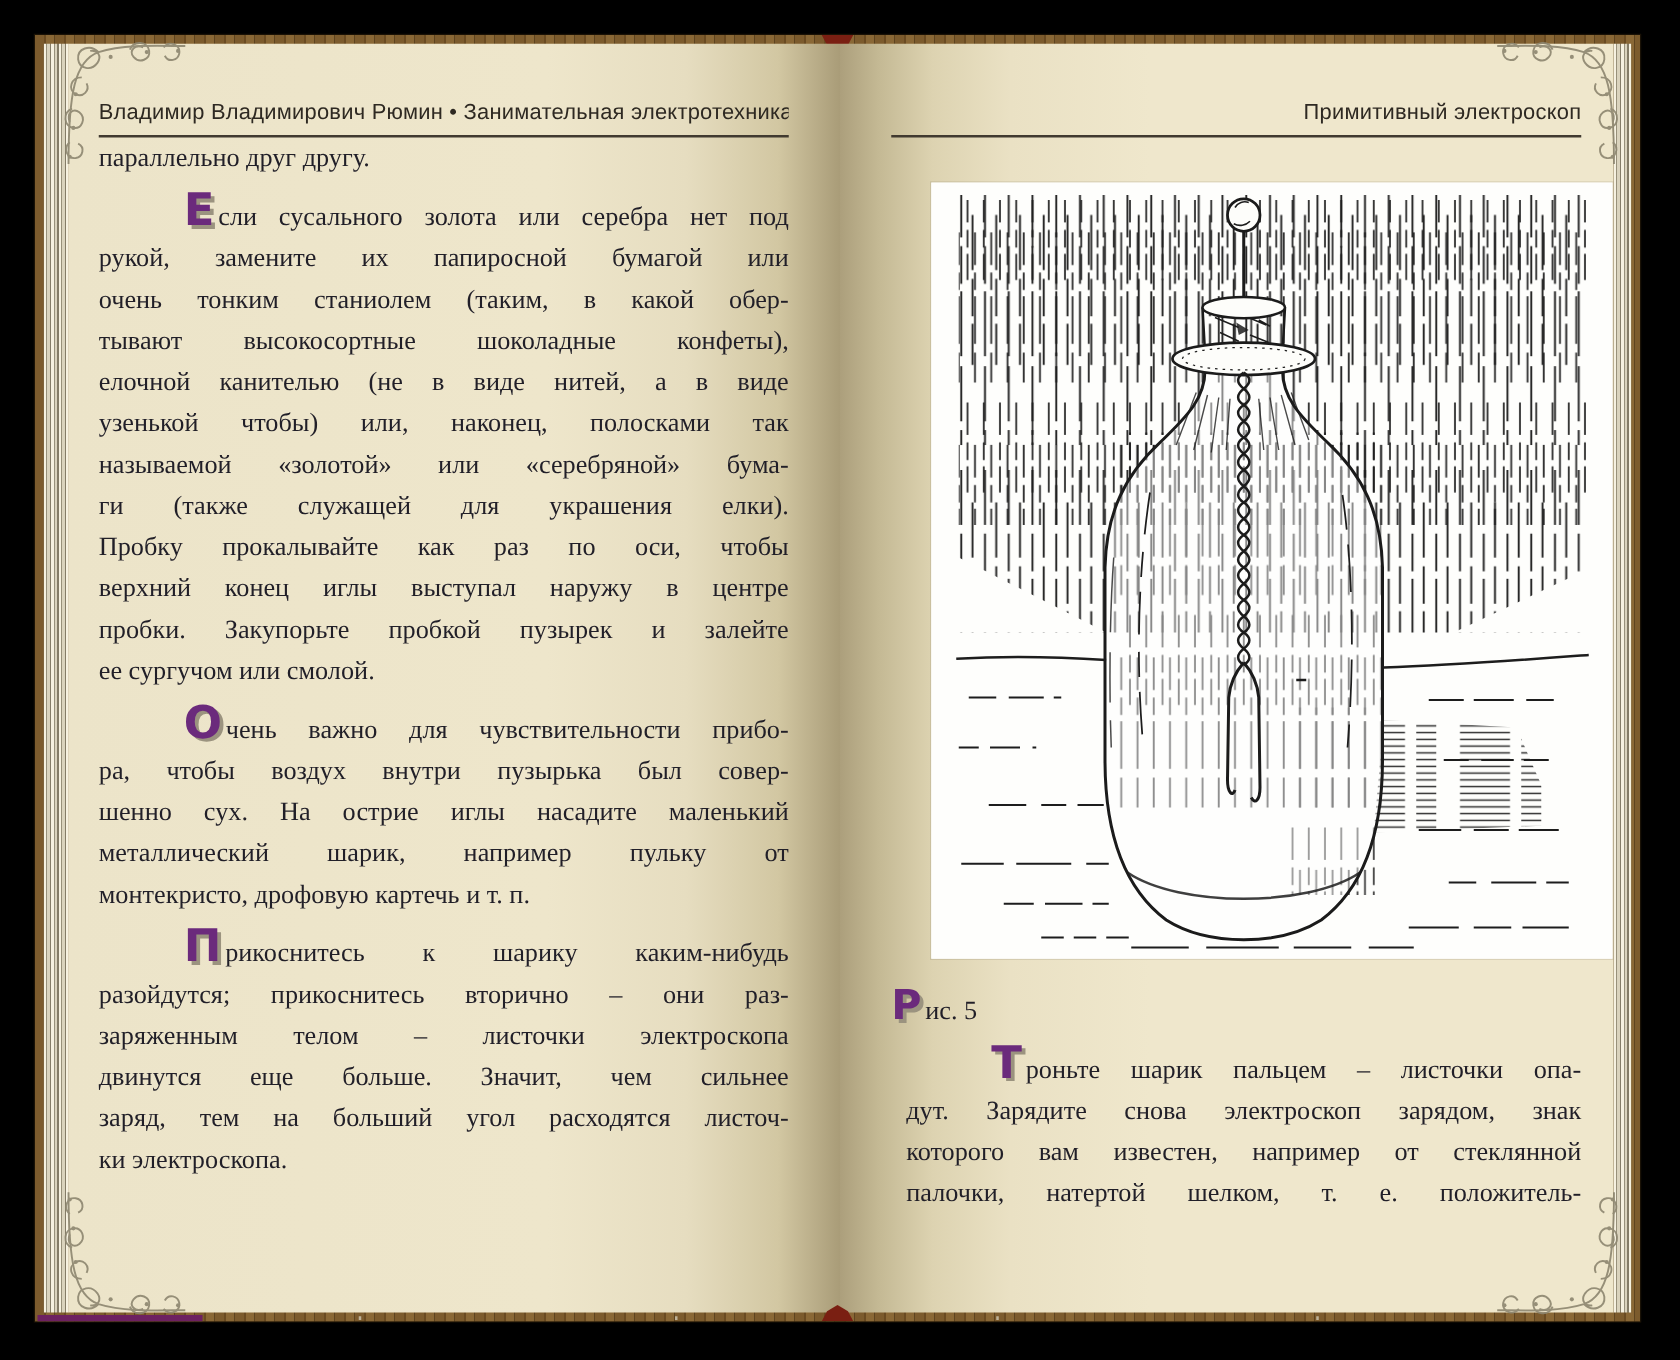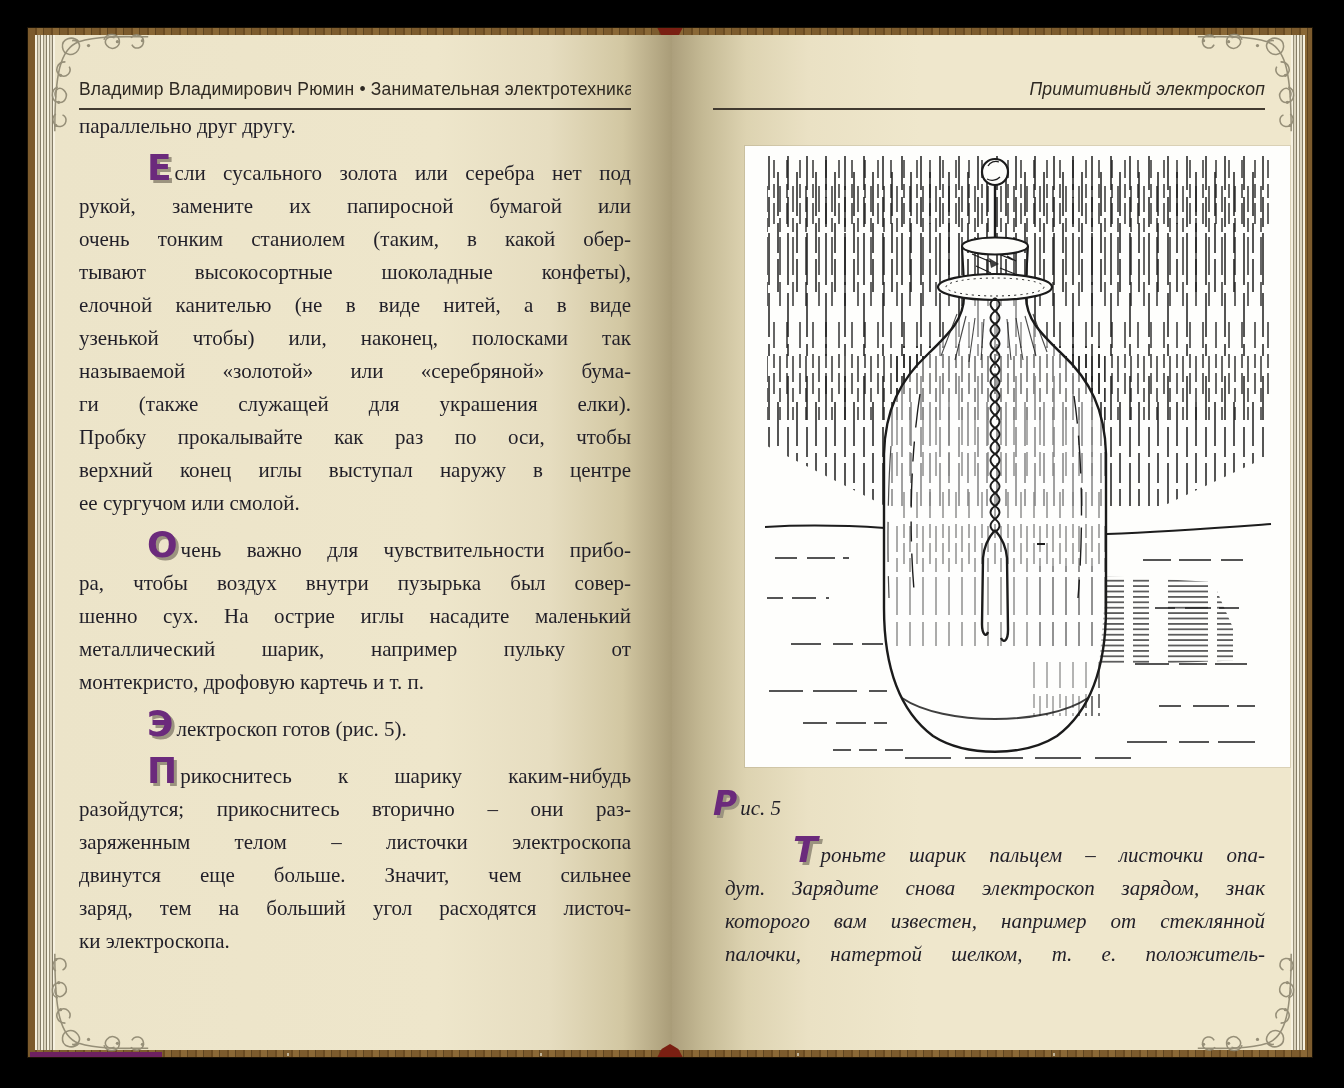--- a/index.html
+++ b/index.html
@@ -36,21 +36,21 @@
   
   .orn{position:absolute;width:104px;height:104px;color:var(--ornament,#8d8670);opacity:.9;}
   .orn-tl{left:22px;top:5px;}
   .orn-tr{right:16px;top:5px;transform:scaleX(-1);}
   .orn-bl{left:22px;bottom:5px;transform:scaleY(-1);}
   .orn-br{right:16px;bottom:5px;transform:scale(-1,-1);}
 
   
   .content{position:absolute;top:0;height:100%;}
   .page-left .content{left:24px;width:552px;}
-  .page-right .content{left:41px;width:552px;font-style:italic;}
+  .page-right .content{left:41px;width:552px;}
 
   .running-head{margin-top:44px;padding-bottom:8px;border-bottom:2px solid #413a30;
     font-family:"Liberation Sans",sans-serif;font-size:17.5px;letter-spacing:.2px;
     color:var(--header_ink,#2e2922);white-space:nowrap;overflow:hidden;}
   .running-head.right{text-align:right;}
 
   .body-text{font-size:21px;line-height:33px;color:var(--ink,#211f28);}
   .para{margin:0 0 14px 0;}
   .para.has-cap .line:first-child{text-indent:34px;}
   .line{text-align:justify;text-align-last:justify;}
@@ -110,31 +110,29 @@
                 <div class="line"><span class="dropcap">Е</span>сли сусального золота или серебра нет под</div>
                 <div class="line">рукой, замените их папиросной бумагой или</div>
                 <div class="line">очень тонким станиолем (таким, в какой обер-</div>
                 <div class="line">тывают высокосортные шоколадные конфеты),</div>
                 <div class="line">елочной канителью (не в виде нитей, а в виде</div>
                 <div class="line">узенькой чтобы) или, наконец, полосками так</div>
                 <div class="line">называемой «золотой» или «серебряной» бума-</div>
                 <div class="line">ги (также служащей для украшения елки).</div>
                 <div class="line">Пробку прокалывайте как раз по оси, чтобы</div>
                 <div class="line">верхний конец иглы выступал наружу в центре</div>
+                <div class="line">пробки. Закупорьте пробкой пузырек и залейте</div>
                 <div class="line last">ее сургучом или смолой.</div>
               </div>
               <div class="para has-cap">
                 <div class="line"><span class="dropcap">О</span>чень важно для чувствительности прибо-</div>
                 <div class="line">ра, чтобы воздух внутри пузырька был совер-</div>
                 <div class="line">шенно сух. На острие иглы насадите маленький</div>
                 <div class="line">металлический шарик, например пульку от</div>
                 <div class="line last">монтекристо, дрофовую картечь и т. п.</div>
-              </div>
-              <div class="para has-cap">
-                <div class="line last"><span class="dropcap">Э</span>лектроскоп готов (рис. 5).</div>
               </div>
               <div class="para has-cap">
                 <div class="line"><span class="dropcap">П</span>рикоснитесь к шарику каким-нибудь</div>
                 <div class="line">разойдутся; прикоснитесь вторично – они раз-</div>
                 <div class="line">заряженным телом – листочки электроскопа</div>
                 <div class="line">двинутся еще больше. Значит, чем сильнее</div>
                 <div class="line">заряд, тем на больший угол расходятся листоч-</div>
                 <div class="line last">ки электроскопа.</div>
               </div>
             </div>

